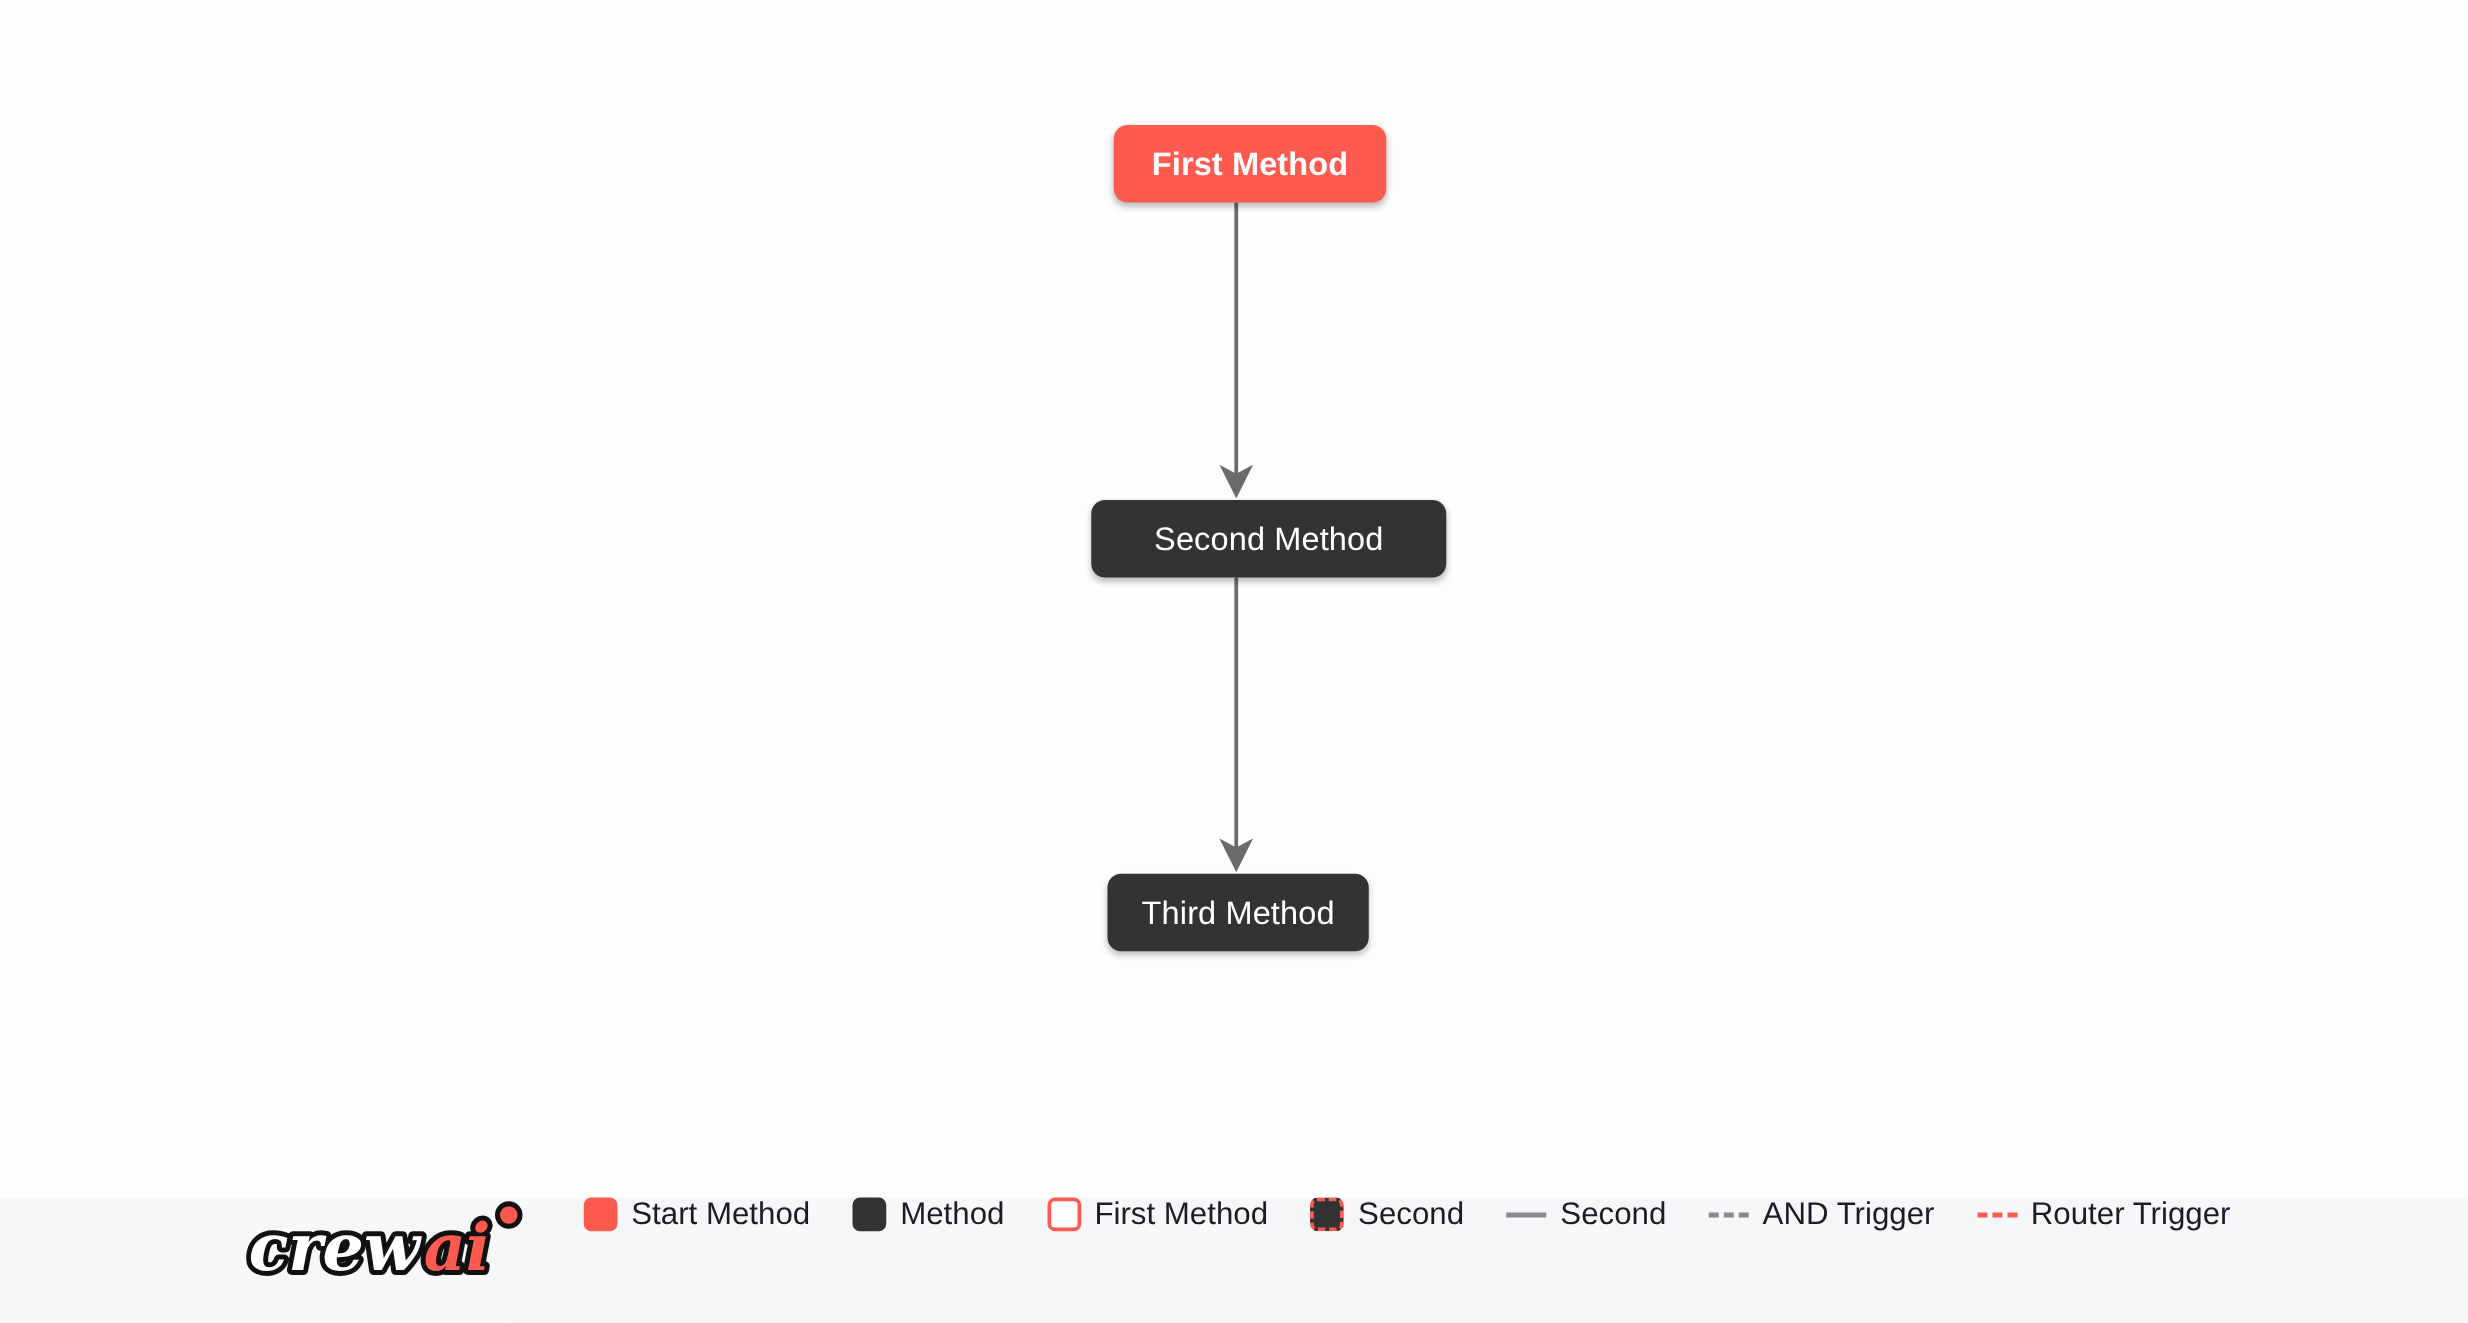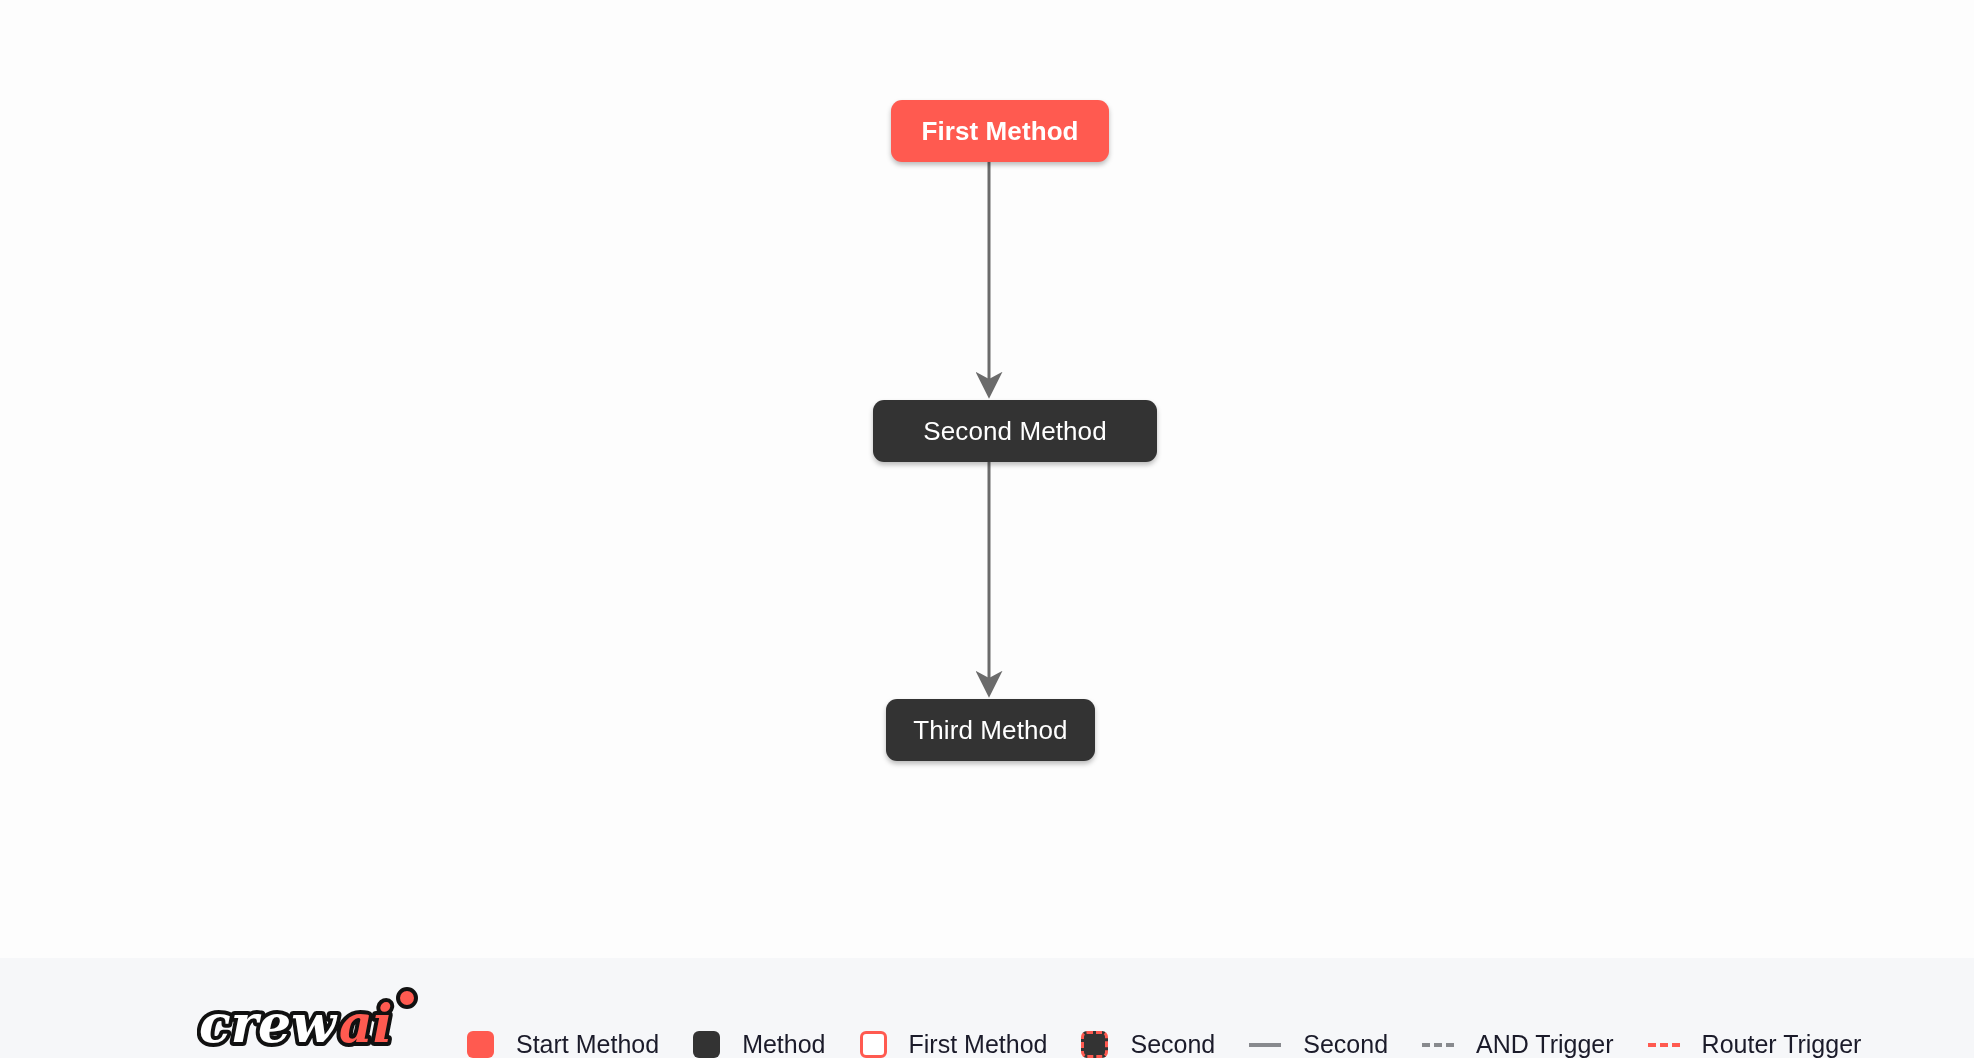--- a/index.html
+++ b/index.html
@@ -53,21 +53,21 @@
 
   
   #legend-bar {
     position: absolute;
     left: 0;
     top: 958px;
     width: 1974px;
     height: 100px;
     background: #f6f7f9;
     display: flex;
-    align-items: flex-end;
+    align-items: flex-start;
     padding-left: 197px;
   }
 
   
   #crewai-logo {
     position: relative;
     width: 228px;
     height: 74px;
     flex: 0 0 auto;
     margin-right: 42px;
@@ -78,21 +78,21 @@
 
   .legend-items {
     display: flex;
     align-items: center;
     gap: 34px;
   }
 
   .legend-item {
     display: flex;
     align-items: center;
-    gap: 22px;
+    gap: 11px;
   }
 
   .legend-label {
     font-size: 25px;
     color: #1b1b2a;
     white-space: nowrap;
     line-height: 1;
   }
 
   

